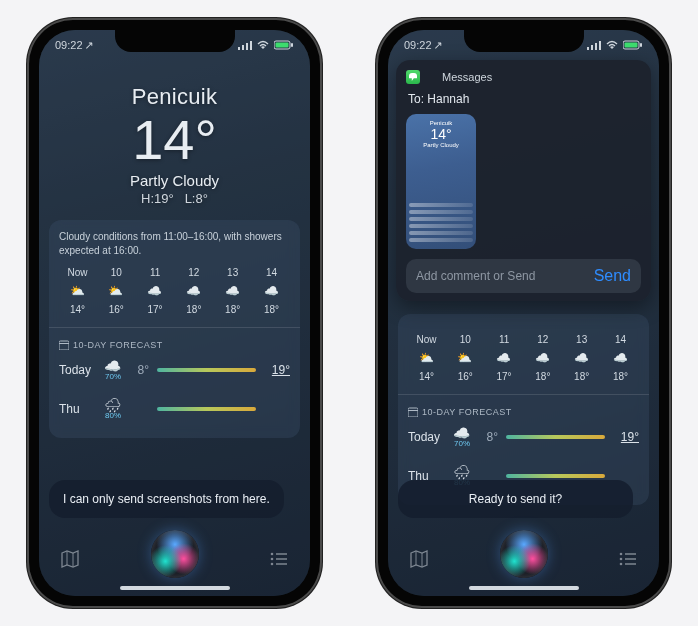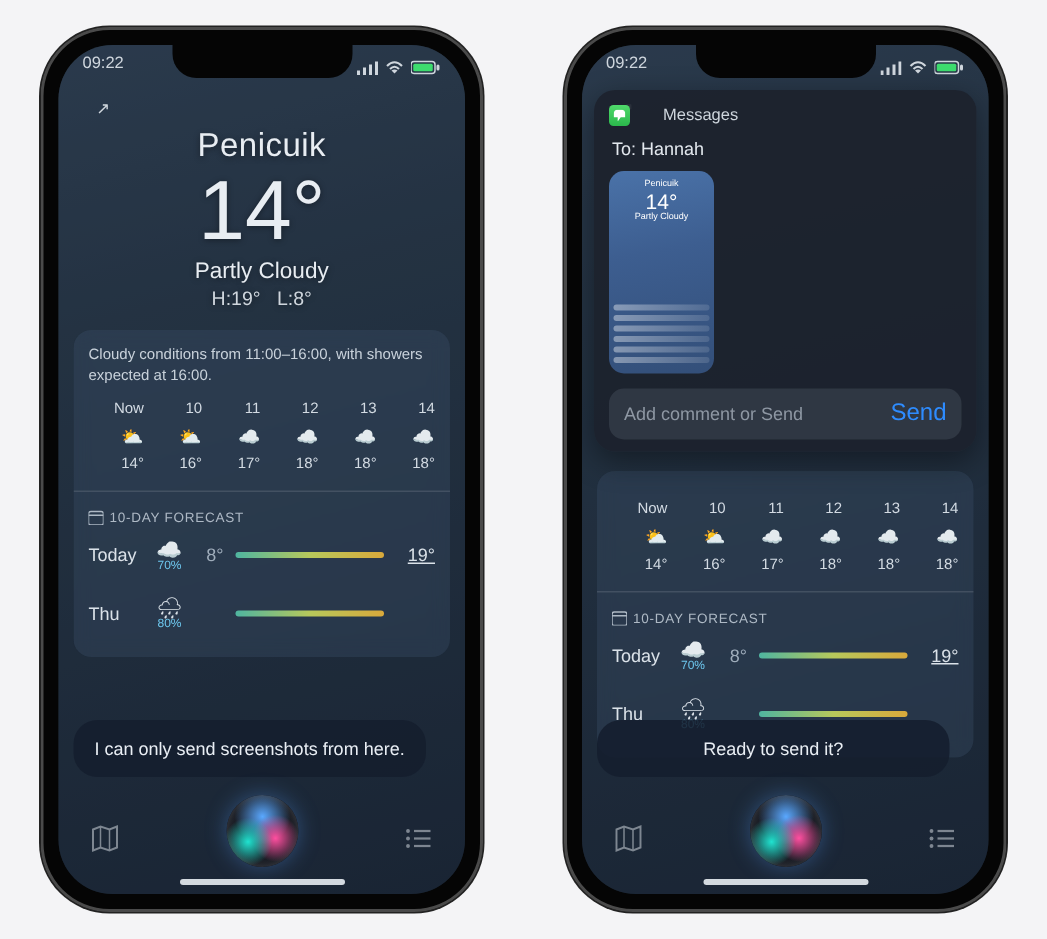--- a/index.html
+++ b/index.html
@@ -31,39 +31,39 @@
     border-bottom-left-radius: 16px; border-bottom-right-radius: 16px;
     z-index: 50;
   }
   .statusbar {
     display: flex; justify-content: space-between;
     padding: 6px 16px 0 16px; height: 24px;
     font-size: 11px; color: #cfd6dd; font-weight: 500;
     position: relative; z-index: 5;
   }
   .status-right { display: flex; gap: 4px; align-items: center; }
-  .status-left { display: flex; gap: 18px; align-items: center; flex-direction: column; }
+  .status-left { display: flex; gap: 2px; align-items: center; }
   .dim-veil { position:absolute; inset:0; background:rgba(10,15,25,0.35); }
   .weather-top { text-align:center; padding-top:30px; color:#e8edf2;
     text-shadow:0 1px 4px rgba(0,0,0,.4); position:relative; z-index:2;}
   .loc { font-size:22px; font-weight:400; letter-spacing:.3px;}
   .temp { font-size:56px; font-weight:200; line-height:1; margin-top:2px;}
   .cond { font-size:15px; margin-top:4px;}
   .hilo { font-size:13px; margin-top:2px; color:#cfd6dd;}
   .card {
     margin: 14px 10px 0 10px;
     background: rgba(60,80,105,0.35);
     border-radius: 12px;
     padding: 10px;
     position:relative; z-index:2;
     backdrop-filter: blur(6px);
   }
   .card .summary { font-size:10px; color:#c9d2db; line-height:1.35; }
   .hourly { display:flex; justify-content:space-between; margin-top:10px; }
-  .hour { width:16%; text-align:right; font-size:10px; color:#d3dbe3;}
+  .hour { width:16%; text-align:center; font-size:10px; color:#d3dbe3;}
   .hour .t { margin-bottom:6px;}
   .hour .ic { font-size:12px; margin:4px 0;}
   .hour .deg { margin-top:6px;}
   .divider { height:1px; background:rgba(255,255,255,0.12); margin:12px -10px;}
   .tenhdr { font-size:9px; letter-spacing:.5px; color:#aeb9c5; display:flex; gap:4px; align-items:center;}
   .dayrow { display:flex; align-items:center; justify-content:space-between;
     font-size:12px; color:#dbe2e9; padding:8px 0;}
   .dayrow .label { width:42px;}
   .dayrow .ic { width:24px; text-align:center; font-size:14px;}
   .dayrow .pct { font-size:8px; color:#6ec8ef; margin-top:-2px;}

